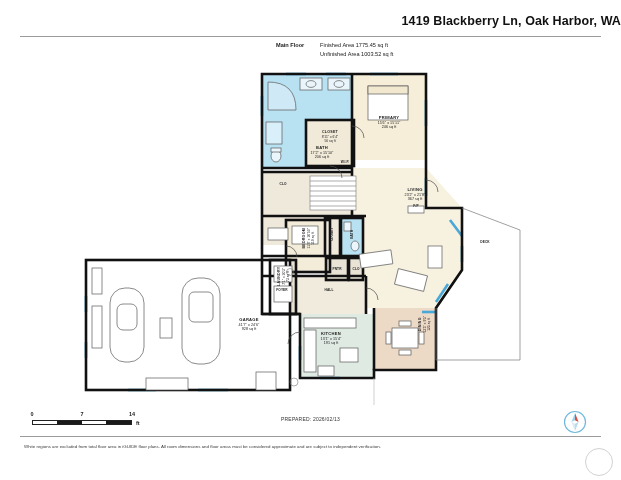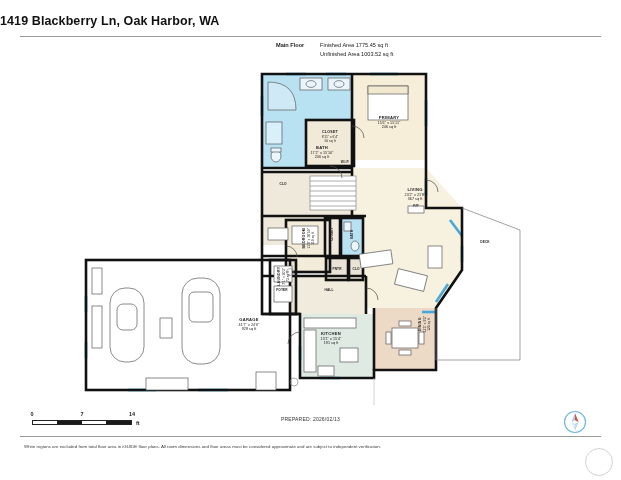--- a/index.html
+++ b/index.html
@@ -15,21 +15,21 @@
     overflow: hidden;
     position: relative;
   }
 
   
   #page-title {
     position: absolute;
     top: 14px;
     left: 0;
     width: 621px;
-    text-align: left;
+    text-align: right;
     font-size: 12.5px;
     font-weight: bold;
     letter-spacing: 0.1px;
     color: #111;
   }
   #header-rule {
     position: absolute;
     top: 36px;
     left: 20px;
     width: 581px;

